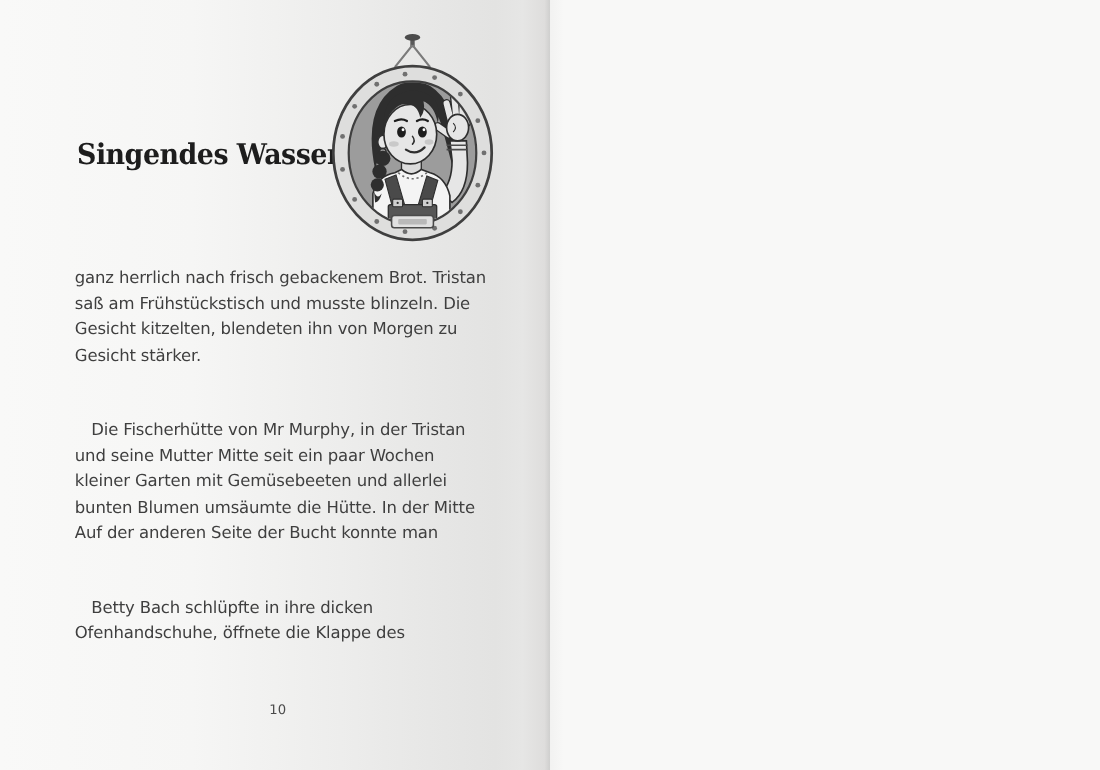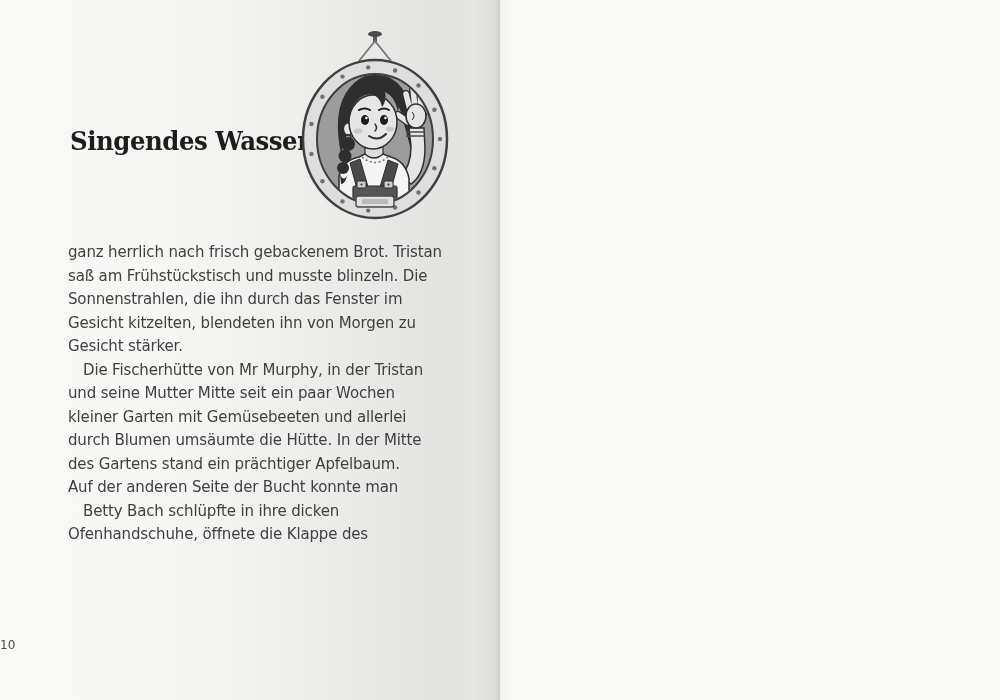--- a/index.html
+++ b/index.html
@@ -19,23 +19,23 @@
   }
   .chapter-title {
     position:absolute; left:70px; top:125px;
     font-family:"DejaVu Serif", serif; font-weight:bold;
     font-size:26px; line-height:32px; color:#1d1d1d;
     letter-spacing:-0.5px; transform:scaleX(0.94); transform-origin:left center;
     white-space:nowrap;
   }
   .body-lines { position:absolute; color:#3f3f3f; font-size:15px; letter-spacing:-0.15px; white-space:nowrap; }
   .lines-left  { left:68px;  top:241px; line-height:23.5px; }
-  .line.indent { padding-left:15px; }
+  .line.indent { padding-left:15px;margin-top:44px; }
   .page-number {
-    position:absolute; left:0; top:638px; width:505px; 
+    position:absolute; left:0; top:638px; width:505px; text-align:center;
     font-size:12px; color:#4a4a4a;
   }
   .portrait-wrap  { position:absolute; left:299px; top:24px; width:152px; height:198px; }
   svg { display:block; width:100%; height:100%; }
 </style>
 </head>
 <body>
 
 <div class="page page-left">
   <div class="chapter-title">Singendes Wasser</div>
@@ -119,28 +119,26 @@
       <g>
         <rect x="57" y="172" width="38" height="11" rx="2.5" fill="#e0e0e0" stroke="#4a4a4a" stroke-width="1.4"></rect>
         <rect x="63" y="175" width="26" height="5" rx="1" fill="#b9b9b9"></rect>
       </g>
     </svg>
   </div>
 
   <div class="body-lines lines-left">
       <div class="line">ganz herrlich nach frisch gebackenem Brot. Tristan</div>
       <div class="line">saß am Frühstückstisch und musste blinzeln. Die</div>
-      <div class="line">Sonnenstrahlen, die ihn durch das Fenster im</div>
       <div class="line">Gesicht kitzelten, blendeten ihn von Morgen zu</div>
       <div class="line">Gesicht stärker.</div>
       <div class="line indent">Die Fischerhütte von Mr Murphy, in der Tristan</div>
       <div class="line">und seine Mutter Mitte seit ein paar Wochen</div>
       <div class="line">kleiner Garten mit Gemüsebeeten und allerlei</div>
-      <div class="line">durch Blumen umsäumte die Hütte. In der Mitte</div>
-      <div class="line">des Gartens stand ein prächtiger Apfelbaum.</div>
+      <div class="line">bunten Blumen umsäumte die Hütte. In der Mitte</div>
       <div class="line">Auf der anderen Seite der Bucht konnte man</div>
       <div class="line indent">Betty Bach schlüpfte in ihre dicken</div>
       <div class="line">Ofenhandschuhe, öffnete die Klappe des</div>
     </div>
 
   <div class="page-number">10</div>
 </div>
 
 <div class="page page-right">
   

